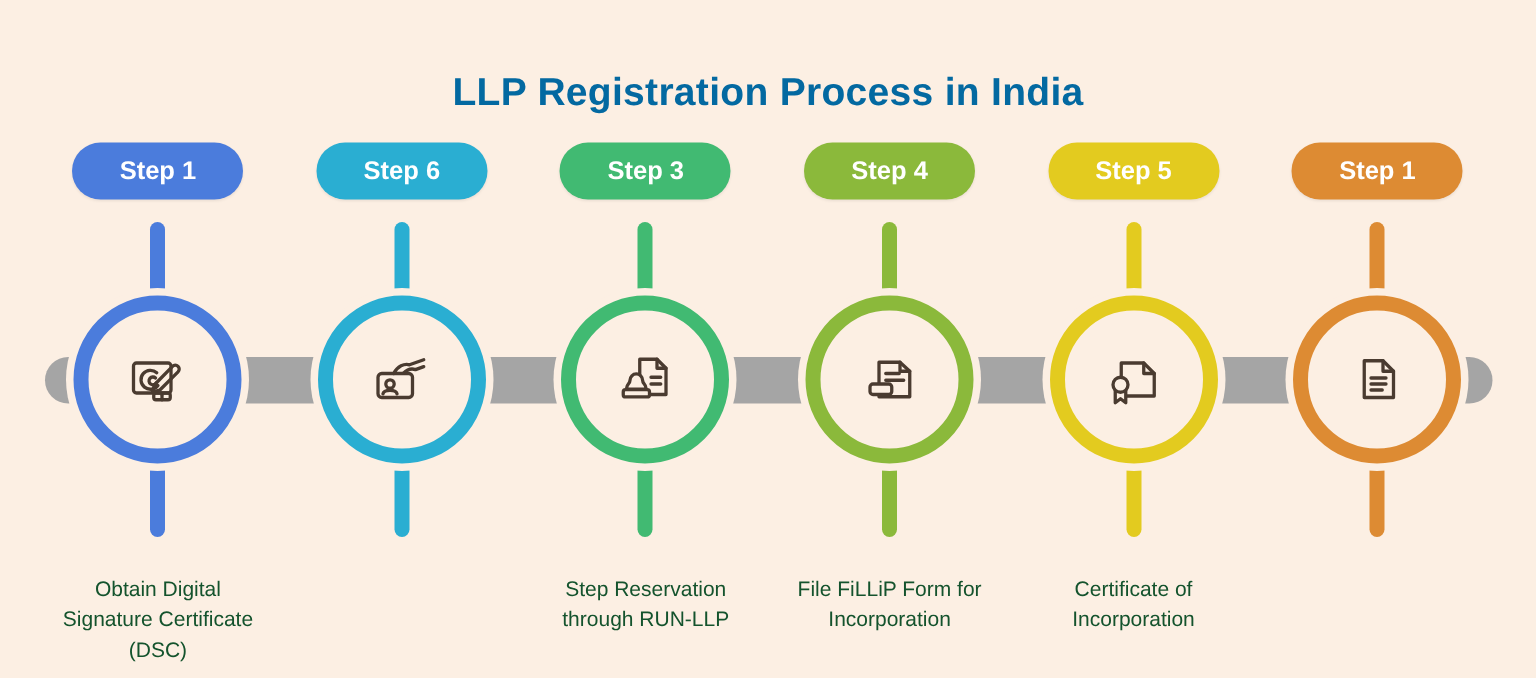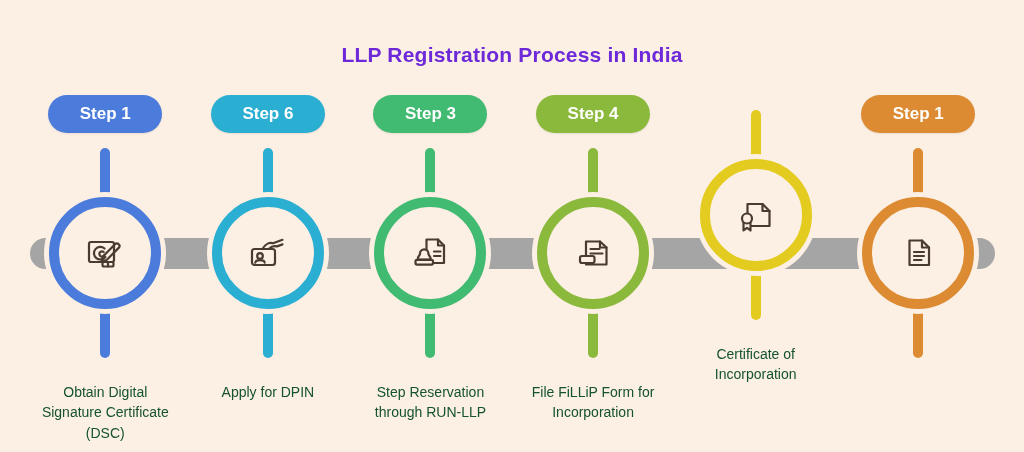--- a/index.html
+++ b/index.html
@@ -6,21 +6,21 @@
   body {
     width: 1024px; height: 452px;
     background: #fcefe3;
     font-family: "Liberation Sans", sans-serif;
     position: relative;
     overflow: hidden;
   }
   .title {
     position: absolute; top: 29px; left: 0; width: 100%;
     text-align: center;
-    font-size: 21px; font-weight: bold; color: #6d28d9;
+    font-size: 26px; font-weight: bold; color: #0369a1;
     letter-spacing: 0.2px;
   }
   .connector-bar {
     position: absolute; top: 238px; left: 30px;
     width: 965px; height: 31px;
     border-radius: 16px;
     background: #a5a5a5;
     z-index: 1;
   }
   .steps {
@@ -112,21 +112,20 @@
             <rect x="8" y="20" width="23" height="16" rx="2.5"></rect>
             <circle cx="16" cy="27" r="2.8"></circle>
             <path d="M11.3 33.6 c0.6,-3.2 8.8,-3.2 9.4,0"></path>
             <path d="M18.5 20 C21 15 25.5 13.3 29 14.2 L38.5 10.8"></path>
             <path d="M25 19.8 C27.5 17.2 30.5 16.6 33 17.4 L38.5 15.4"></path>
           </g>
         </svg>
       </span>
     </div>
     <div class="stem stem-bottom"></div>
-    <div class="step-label">Apply for DPIN</div>
   </div>
 
   <div class="step-col" style="--c: #41ba72;">
     <div class="pill">Step 3</div>
     <div class="stem stem-top"></div>
     <div class="circle">
       <span>
         <svg width="48" height="48" viewBox="0 0 48 48">
           <g class="ic">
             <path d="M20.5 22 V10.5 H32 L38 16.5 V34 H25"></path>
@@ -157,20 +156,21 @@
           </g>
         </svg>
       </span>
     </div>
     <div class="stem stem-bottom"></div>
     <div class="step-label">File FiLLiP Form for
 Incorporation</div>
   </div>
 
   <div class="step-col" style="--c: #e3cb1f;">
+    <div class="pill">Step 5</div>
     <div class="stem stem-top"></div>
     <div class="circle">
       <span>
         <svg width="48" height="48" viewBox="0 0 48 48">
           <g class="ic">
             <path d="M15.5 13 H30.5 L37.5 20 V35 H15.5 z"></path>
             <path d="M30.5 13 V20 H37.5"></path>
             <path class="ic-fill" d="M11.5 30.5 V39.5 l3.5 -2.7 3.5 2.7 V30.5 z"></path>
             <circle class="ic-fill" cx="15" cy="27.5" r="5"></circle>
           </g>

